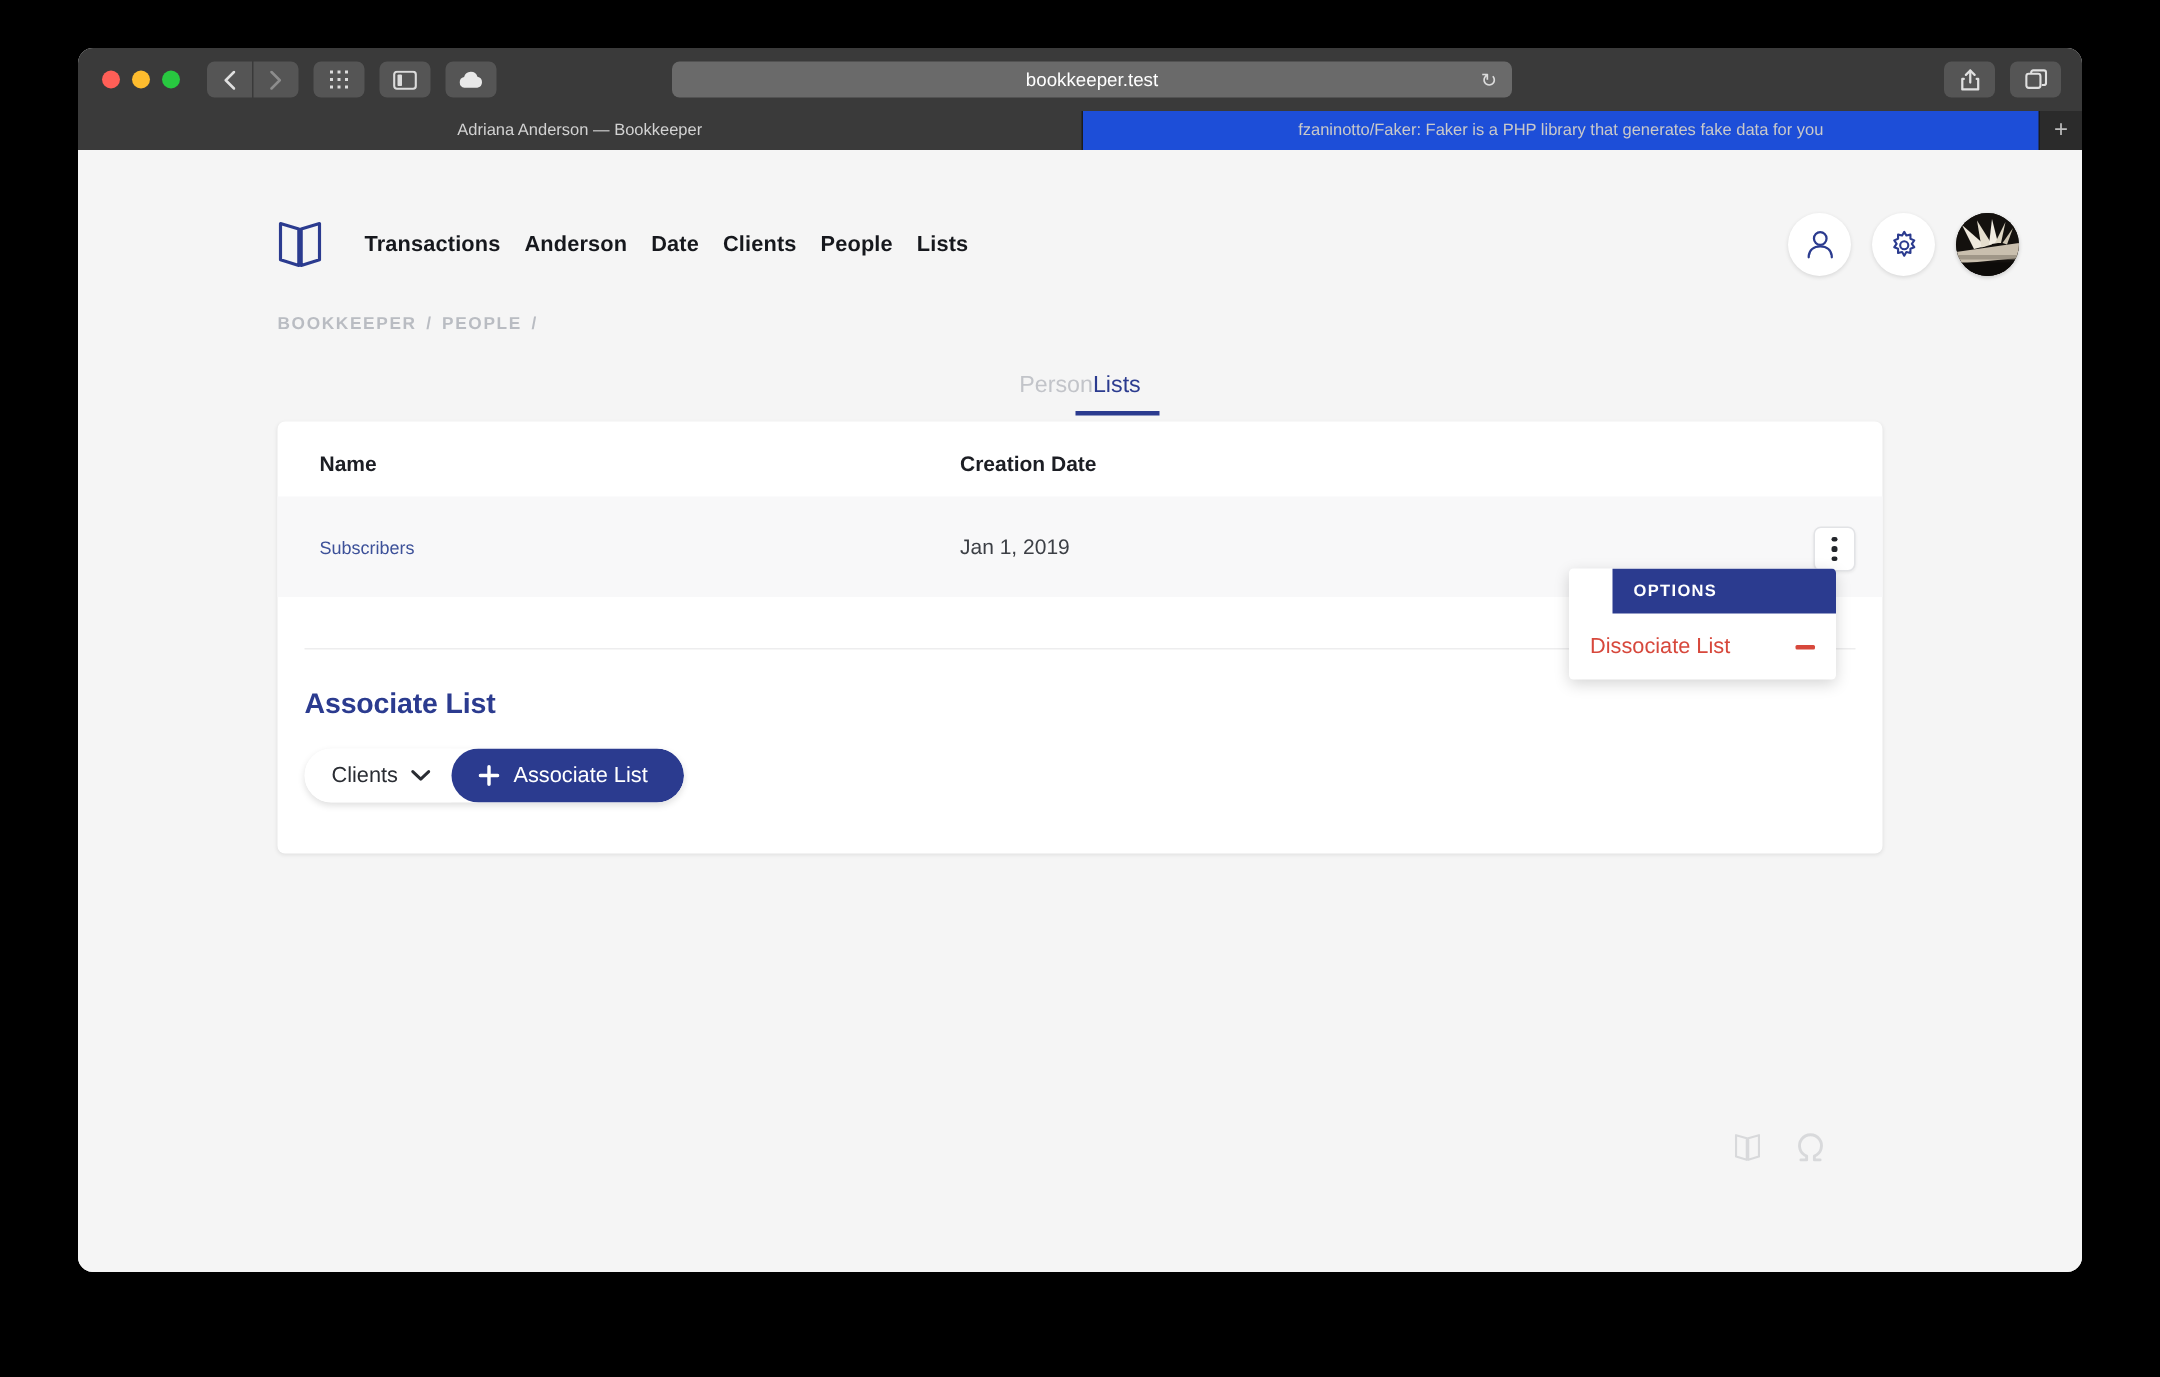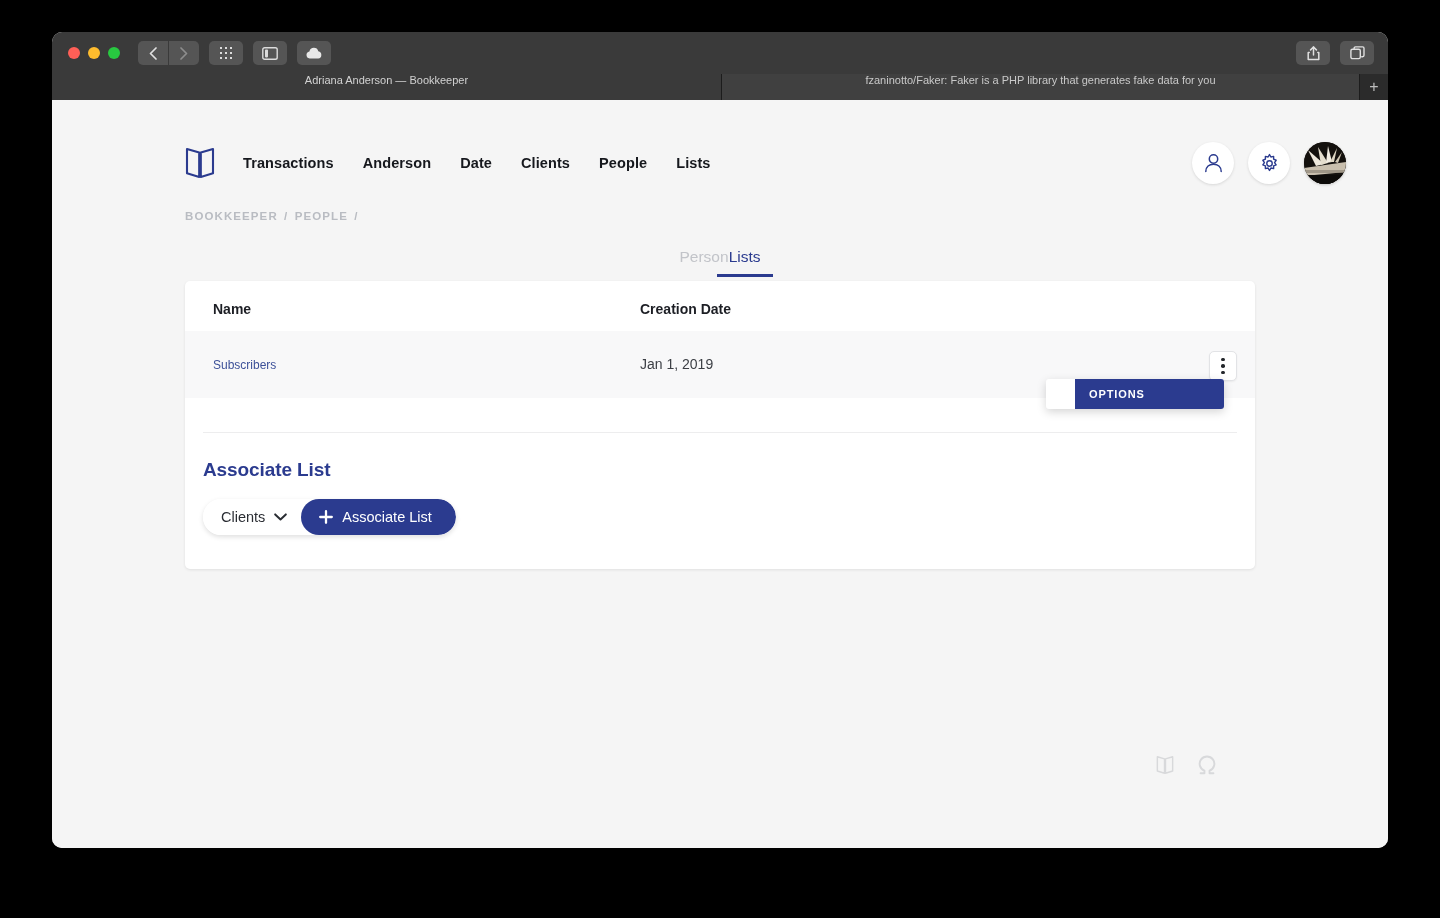--- a/index.html
+++ b/index.html
@@ -82,29 +82,30 @@
 
   
   .tabstrip {
     height: 26px;
     background: #2b2b2b;
     display: flex;
     align-items: stretch;
   }
   .tab {
     display: flex;
+    align-items: center;
     justify-content: center;
     font-size: 11px;
     color: #d2d2d2;
     border-right: 1px solid #1c1c1c;
     overflow: hidden;
     white-space: nowrap;
   }
   .tab.active { background: #3a3a3a; width: 670px; }
-  .tab.inactive { background: #404040; flex: 1; color: #c9c9c9; }
+  .tab.inactive { background: #1d4ed8; flex: 1; color: #c9c9c9; }
   .newtab {
     width: 28px;
     display: flex; align-items: center; justify-content: center;
     color: #bdbdbd; font-size: 16px;
     background: #2b2b2b;
   }
 
   
   .page {
     background: #f5f5f5;
@@ -113,21 +114,21 @@
     overflow: hidden;
   }
 
   .topnav {
     display: flex;
     align-items: center;
     padding: 30px 42px 0 133px;
     height: 96px;
   }
   .logo { margin-right: 28px; display: flex; align-items: center; }
-  .navlinks { display: flex; align-items: center; gap: 29px; }
+  .navlinks { display: flex; align-items: center; gap: 16px; }
   .navlink {
     font-size: 14.5px;
     font-weight: bold;
     color: #16181d;
     text-decoration: none;
     letter-spacing: 0.1px;
   }
   .nav-right {
     margin-left: auto;
     display: flex;
@@ -359,20 +360,24 @@
         <rect x="3" y="2.6" width="3" height="7.8" rx="0.8" fill="#dcdcdc"></rect>
       </svg>
     </div>
 
     <div class="chrome-btn solo3">
       <svg width="18" height="13" viewBox="0 0 18 13">
         <path d="M4.6 11.5 A3.6 3.6 0 0 1 4.4 4.4 A4.6 4.6 0 0 1 13.3 4.2 A3.7 3.7 0 0 1 13.2 11.5 Z" fill="#e8e8e8"></path>
       </svg>
     </div>
 
+    <div class="urlbar">
+      <span>bookkeeper.test</span>
+      <span class="reload">↻</span>
+    </div>
 
     <div class="right-chrome">
       <div class="chrome-btn solo">
         <svg width="13" height="15" viewBox="0 0 13 15">
           <path d="M6.5 1 L6.5 9" stroke="#e0e0e0" stroke-width="1.5" stroke-linecap="round" fill="none"></path>
           <path d="M3.6 3.9 L6.5 1 L9.4 3.9" stroke="#e0e0e0" stroke-width="1.5" fill="none" stroke-linecap="round" stroke-linejoin="round"></path>
           <path d="M2.2 6.6 L1.2 6.6 L1.2 13.6 L11.8 13.6 L11.8 6.6 L10.8 6.6" stroke="#e0e0e0" stroke-width="1.5" fill="none" stroke-linecap="round" stroke-linejoin="round"></path>
         </svg>
       </div>
       <div class="chrome-btn solo">
@@ -503,20 +508,24 @@
               <svg width="14" height="14" viewBox="0 0 14 14">
                 <path d="M7 1.2 L7 12.8 M1.2 7 L12.8 7" stroke="#ffffff" stroke-width="2.3" stroke-linecap="round"></path>
               </svg>
               <span>Associate List</span>
             </div>
           </div>
         </div>
 
         <div class="dropdown" style="left:861px; top:98px;">
           <div class="dd-head">OPTIONS</div>
+          <div class="dd-item">
+            <span>Dissociate List</span>
+            <span class="dd-minus"></span>
+          </div>
         </div>
 
       </div>
     </div>
 
     <div class="footer-icons">
       <svg width="22" height="20" viewBox="0 0 30 34">
         <path d="M2 3 L14.2 6.6 L14.2 31 L2 27.2 Z" fill="none" stroke="#d8d9db" stroke-width="2.4" stroke-linejoin="round"></path>
         <path d="M28 3 L15.8 6.6 L15.8 31 L28 27.2 Z" fill="none" stroke="#d8d9db" stroke-width="2.4" stroke-linejoin="round"></path>
       </svg>

